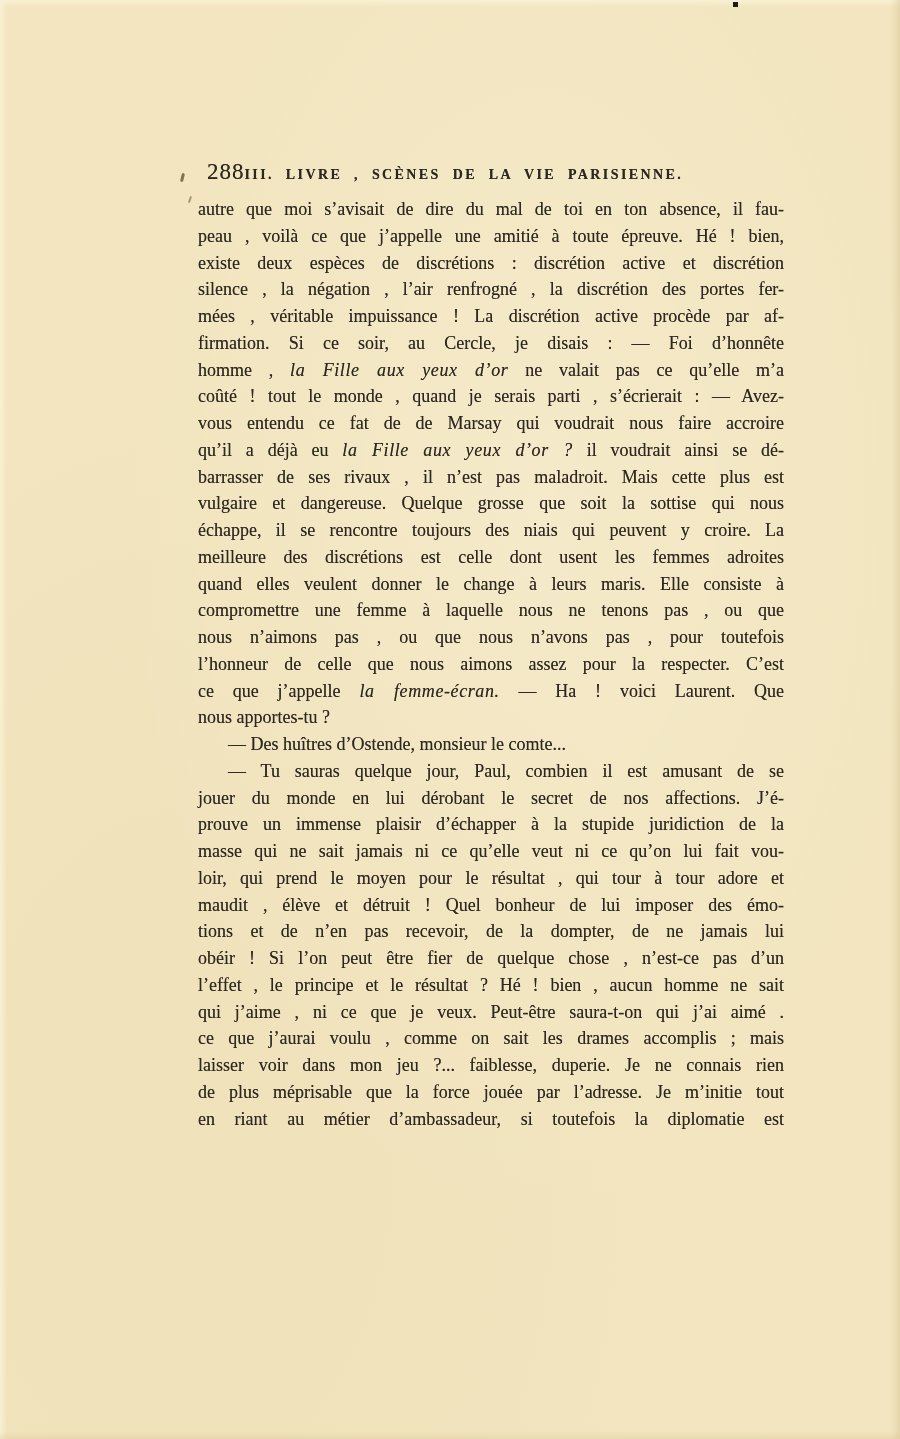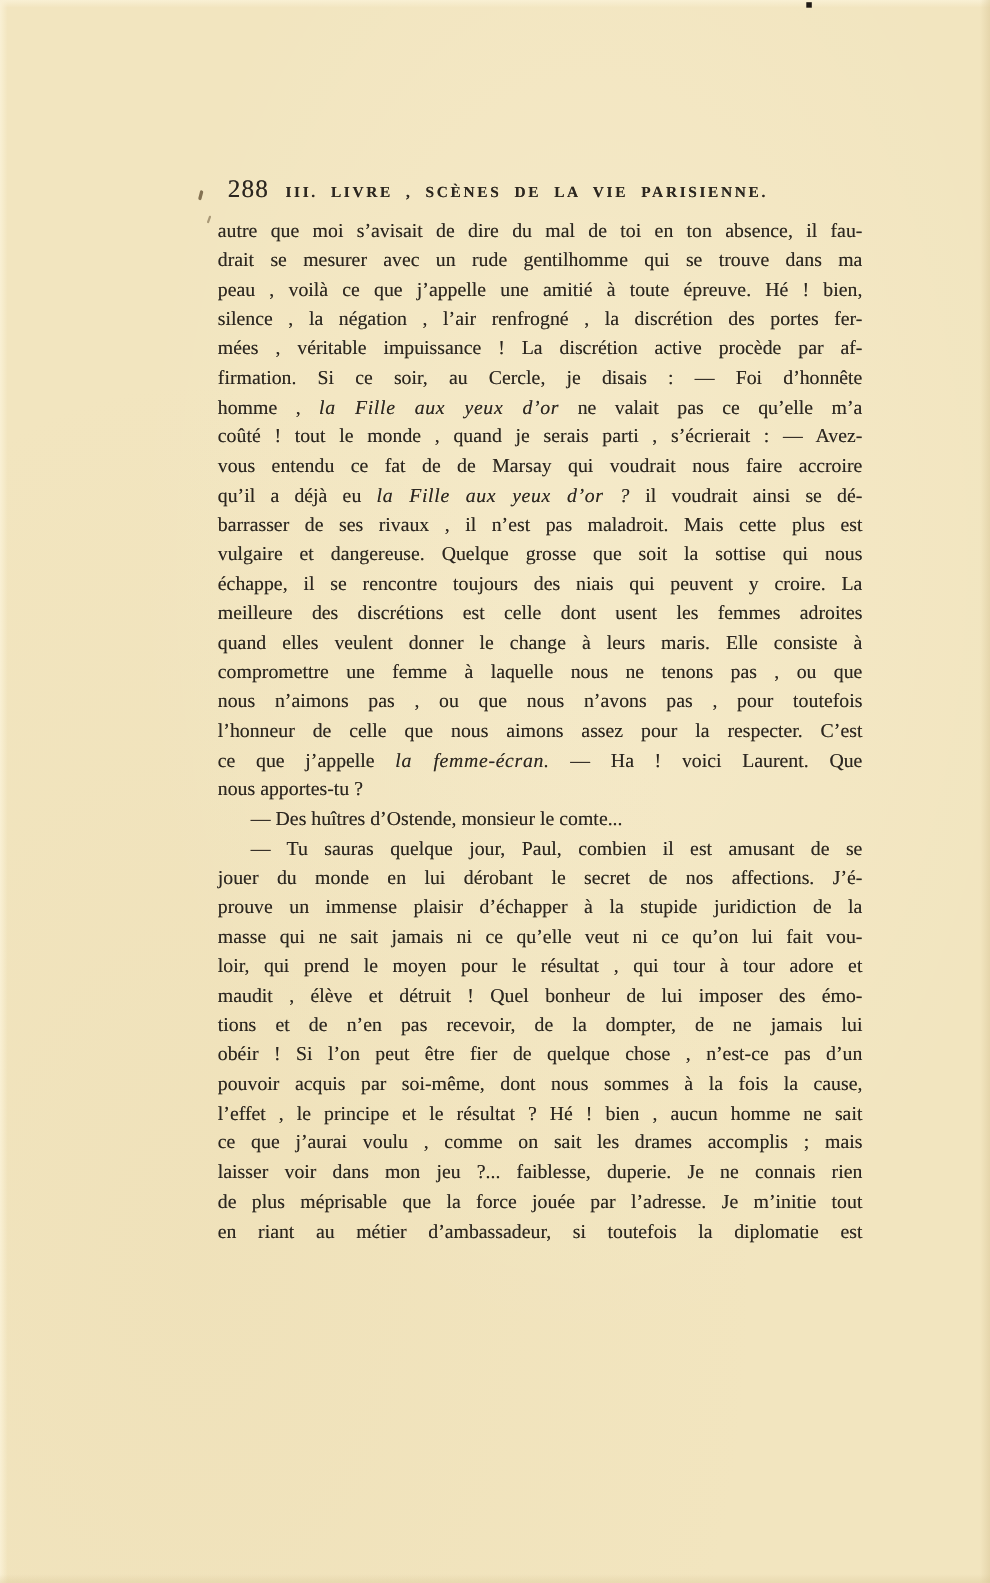--- a/index.html
+++ b/index.html
@@ -31,21 +31,20 @@
   }
   .edge-bottom {
     position: absolute; left: 0; bottom: 0; width: 100%; height: 8px;
     background: linear-gradient(0deg, rgba(214,195,148,0.35), rgba(214,195,148,0));
   }
 
   .header-row {
     position: absolute; left: 207px; top: 159px; width: 586px;
     display: flex; align-items: baseline;
     color: #2c2720;
-    gap: 15px;
   }
   .pagenum {
     font-size: 23px; line-height: 25px; letter-spacing: 1px;
     text-shadow: 0 0 0.5px rgba(44,39,32,0.6);
   }
   .running-title {
     font-size: 14px; line-height: 25px; font-weight: bold;
     letter-spacing: 2.4px; word-spacing: 6px;
     text-shadow: 0 0 0.5px rgba(44,39,32,0.6);
     white-space: nowrap;
@@ -88,22 +87,22 @@
 <div class="edge-bottom"></div>
 
 <div class="header-row">
   <span class="pagenum">288</span>
   <span class="running-title">III. LIVRE , SCÈNES DE LA VIE PARISIENNE.</span>
 </div>
 
 <div class="page-body">
     <div class="paragraph">
       <div class="line"><span>autre que moi s’avisait de dire du mal de toi en ton absence, il fau-</span></div>
-      <div class="line"><span>drait se mesurer avec un rude gentilhomme qui se trouve dans ma</span></div>
       <div class="line"><span>peau , voilà ce que j’appelle une amitié à toute épreuve. Hé ! bien,</span></div>
+      <div class="line"><span>existe deux espèces de discrétions : discrétion active et discrétion</span></div>
       <div class="line"><span>silence , la négation , l’air renfrogné , la discrétion des portes fer-</span></div>
       <div class="line"><span>mées , véritable impuissance ! La discrétion active procède par af-</span></div>
       <div class="line"><span>firmation. Si ce soir, au Cercle, je disais : — Foi d’honnête</span></div>
       <div class="line"><span>homme , </span><em>la Fille aux yeux d’or</em><span> ne valait pas ce qu’elle m’a</span></div>
       <div class="line"><span>coûté ! tout le monde , quand je serais parti , s’écrierait : — Avez-</span></div>
       <div class="line"><span>vous entendu ce fat de de Marsay qui voudrait nous faire accroire</span></div>
       <div class="line"><span>qu’il a déjà eu </span><em>la Fille aux yeux d’or ?</em><span> il voudrait ainsi se dé-</span></div>
       <div class="line"><span>barrasser de ses rivaux , il n’est pas maladroit. Mais cette plus est</span></div>
       <div class="line"><span>vulgaire et dangereuse. Quelque grosse que soit la sottise qui nous</span></div>
       <div class="line"><span>échappe, il se rencontre toujours des niais qui peuvent y croire. La</span></div>
@@ -120,22 +119,22 @@
     </div>
     <div class="paragraph">
       <div class="line ind"><span>— Tu sauras quelque jour, Paul, combien il est amusant de se</span></div>
       <div class="line"><span>jouer du monde en lui dérobant le secret de nos affections. J’é-</span></div>
       <div class="line"><span>prouve un immense plaisir d’échapper à la stupide juridiction de la</span></div>
       <div class="line"><span>masse qui ne sait jamais ni ce qu’elle veut ni ce qu’on lui fait vou-</span></div>
       <div class="line"><span>loir, qui prend le moyen pour le résultat , qui tour à tour adore et</span></div>
       <div class="line"><span>maudit , élève et détruit ! Quel bonheur de lui imposer des émo-</span></div>
       <div class="line"><span>tions et de n’en pas recevoir, de la dompter, de ne jamais lui</span></div>
       <div class="line"><span>obéir ! Si l’on peut être fier de quelque chose , n’est-ce pas d’un</span></div>
-      <div class="line"><span>pouvoir acquis par soi-même, dont nous sommes à la fois la cause,</span></div>
       <div class="line"><span>l’effet , le principe et le résultat ? Hé ! bien , aucun homme ne sait</span></div>
+      <div class="line"><span>qui j’aime , ni ce que je veux. Peut-être saura-t-on qui j’ai aimé .</span></div>
       <div class="line"><span>ce que j’aurai voulu , comme on sait les drames accomplis ; mais</span></div>
       <div class="line"><span>laisser voir dans mon jeu ?... faiblesse, duperie. Je ne connais rien</span></div>
       <div class="line"><span>de plus méprisable que la force jouée par l’adresse. Je m’initie tout</span></div>
       <div class="line"><span>en riant au métier d’ambassadeur, si toutefois la diplomatie est</span></div>
     </div>
   </div>
 
 <div class="speck dot"></div>
 <div class="speck comma"></div>
 <div class="speck tick"></div>

